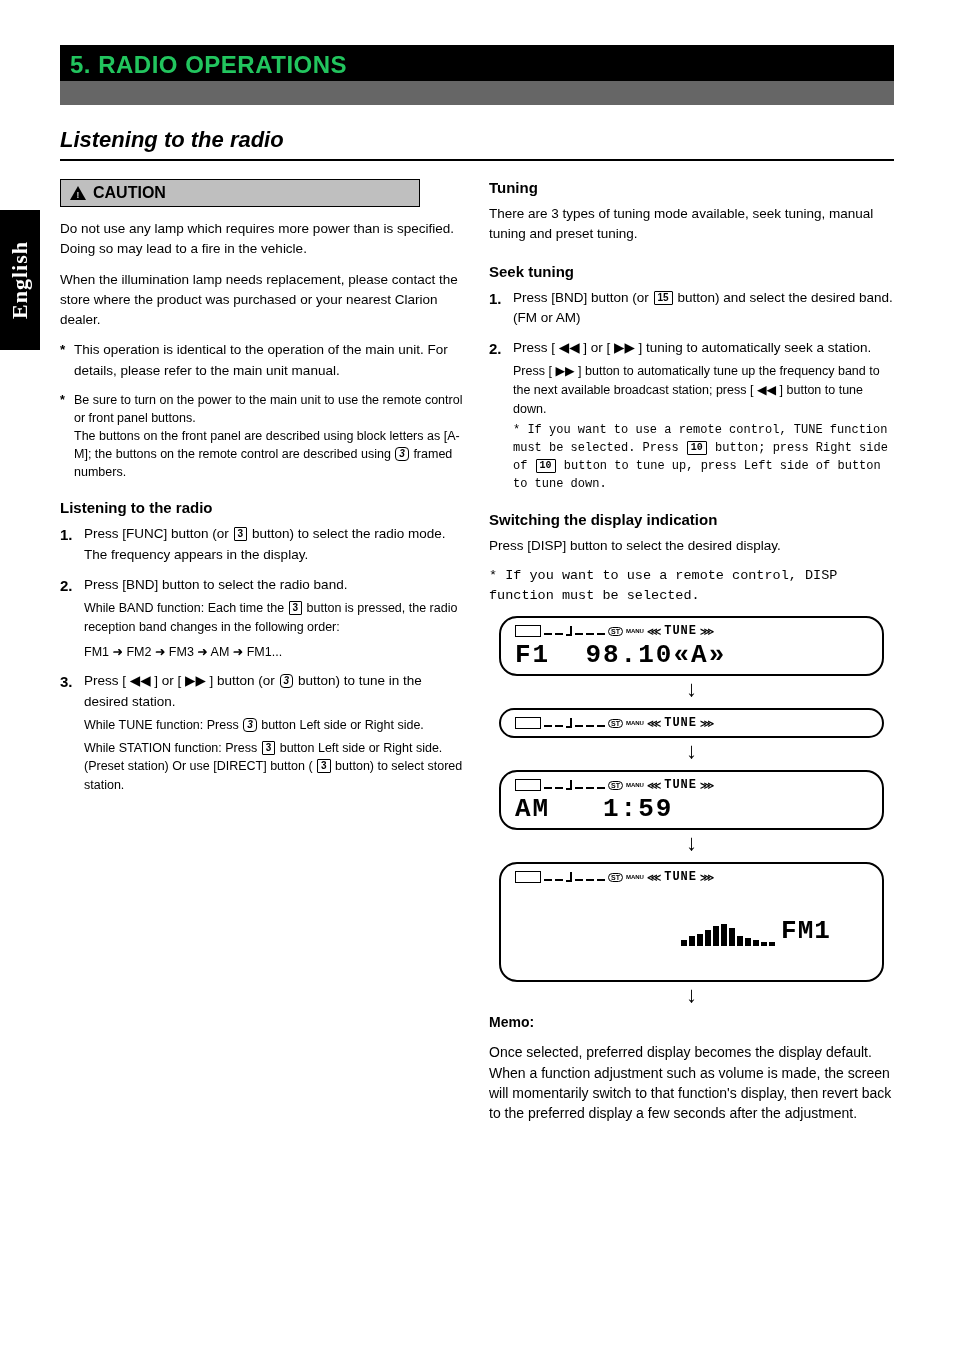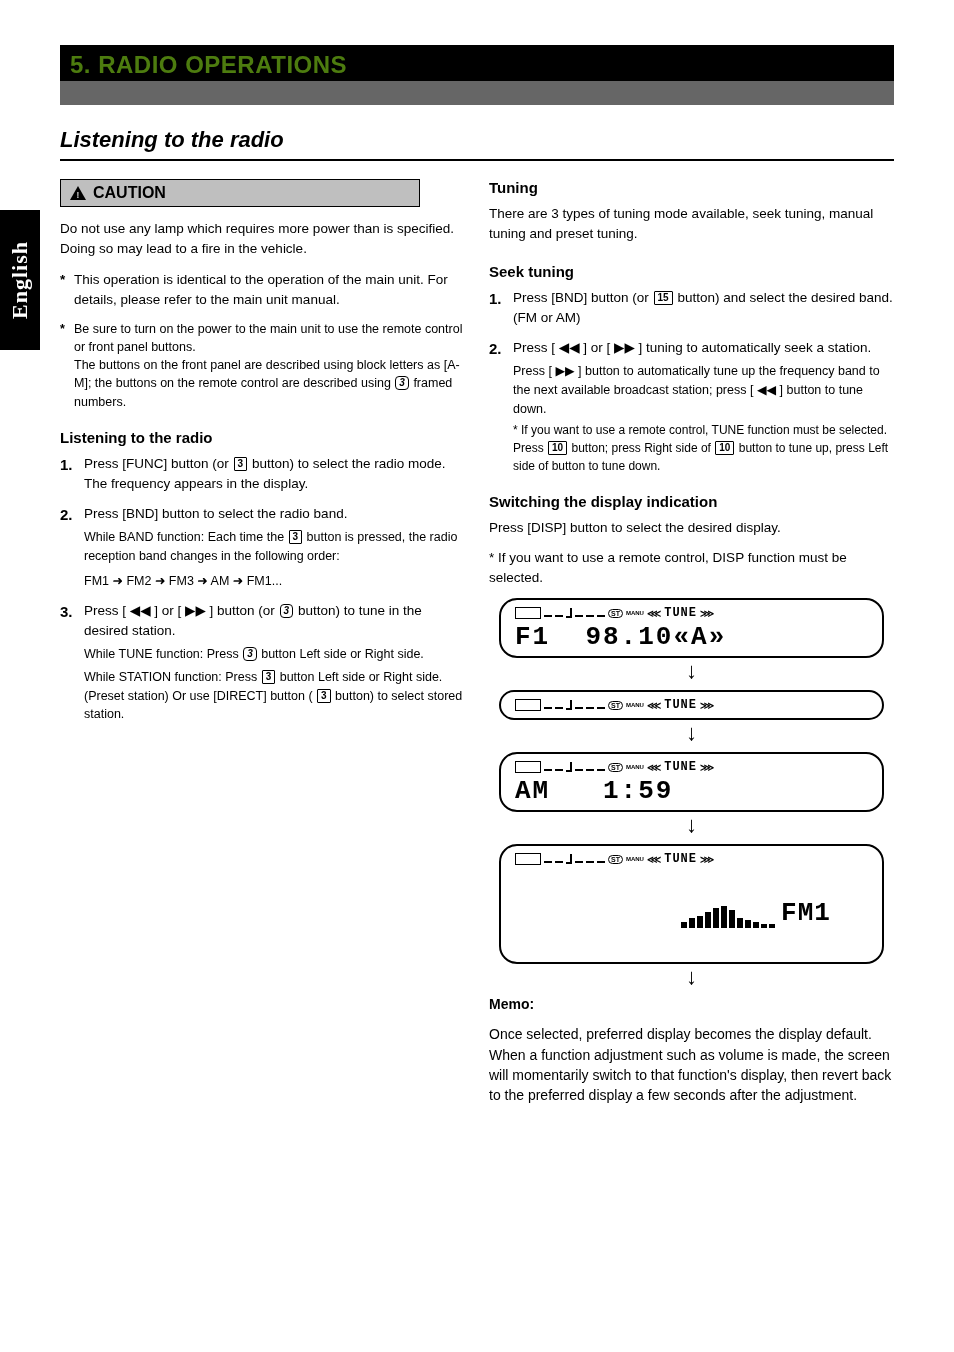--- a/index.html
+++ b/index.html
@@ -1,18 +1,18 @@
 <!DOCTYPE html>
 <html><head>
 <meta charset="utf-8">
 <style>
   * { box-sizing: border-box; margin: 0; padding: 0; }
   body { font-family: Arial, Helvetica, sans-serif; background: #fff; color: #000; width: 954px; }
   .page { position: relative; width: 954px; padding: 45px 60px 40px 60px; }
-  .header-bar { background: #000; color: #4d7c0f; padding: 6px 10px 2px 10px; margin-bottom: 0; }
+  .header-bar { background: #000; color: #22c55e; padding: 6px 10px 2px 10px; margin-bottom: 0; }
   .header-bar h1 { font-size: 24px; font-weight: 900; letter-spacing: 0.5px; }
   .subheader-bar { background: #666; height: 24px; margin-bottom: 22px; }
   .section-title { font-size: 22px; font-style: italic; font-weight: 900; margin-bottom: 6px; }
   .section-rule { border: none; border-top: 2px solid #000; margin-bottom: 18px; }
 
   .caution-box { display: flex; align-items: center; gap: 6px; border: 1px solid #000; background: #bfbfbf; padding: 4px 8px; width: 360px; margin-bottom: 12px; }
   .caution-box .tri { width: 18px; height: 16px; }
   .caution-box .label { font-weight: 900; font-size: 16px; }
 
   .lang-tab { position: absolute; left: 0; top: 210px; width: 40px; height: 140px; background: #000; color: #fff; display: flex; align-items: center; justify-content: center; }
@@ -23,21 +23,21 @@
   .col p, .col li { font-size: 13.5px; line-height: 1.5; }
   .col p { margin-bottom: 10px; }
   .col h3 { font-size: 15px; font-weight: 900; margin-top: 18px; margin-bottom: 8px; }
 
   .inline-key { display: inline-block; border: 1.5px solid #000; padding: 0 3px; font-size: 10px; font-weight: 700; line-height: 1.2; border-radius: 1px; vertical-align: 1px; margin: 0 1px; }
   .inline-key.italic { font-style: italic; border-radius: 4px; }
 
   .step-list { list-style: none; padding-left: 0; }
   .step-list > li { padding-left: 24px; position: relative; margin-bottom: 10px; }
   .step-list > li .num { position: absolute; left: 0; top: 0; font-weight: 900; font-size: 15px; }
-  .step-note { font-size: 12px; margin-left: 0; margin-top: 2px; }
+  .step-note { font-size: 12px; margin-left: 0; margin-top: 2px; font-family: Liberation Mono, monospace; }
   .step-sub { font-size: 12.5px; margin-top: 4px; }
 
   .asterisk-note { font-size: 12.5px; line-height: 1.45; padding-left: 14px; position: relative; margin-bottom: 12px; }
   .asterisk-note::before { content: "*"; position: absolute; left: 0; top: 0; font-weight: 900; }
 
   .lcd { border: 2px solid #000; border-radius: 18px; padding: 6px 14px 4px 14px; margin: 6px 10px 0 10px; background: #fff; }
   .lcd-top { display: flex; align-items: center; gap: 3px; font-size: 9px; font-weight: 700; margin-bottom: 2px; }
   .lcd-top .seg { border-bottom: 2px solid #000; width: 8px; height: 8px; display: inline-block; }
   .lcd-top .seg.t { border-bottom: 2px solid #000; border-right: 2px solid #000; width: 6px; height: 10px; }
   .lcd-top .box { border: 1.5px solid #000; width: 26px; height: 12px; display: inline-block; }
@@ -77,20 +77,21 @@
     <div class="col">
       <div class="caution-box">
         <svg class="tri" viewBox="0 0 20 18">
             <polygon points="10,1 19,17 1,17" fill="#000"></polygon>
             <text x="10" y="15" text-anchor="middle" font-size="11" fill="#bfbfbf" font-weight="900">!</text>
           </svg>
         <span class="label">CAUTION</span>
       </div>
 
       <p>Do not use any lamp which requires more power than is specified. Doing so may lead to a fire in the vehicle.</p>
+      <p>When the illumination lamp needs replacement, please contact the store where the product was purchased or your nearest Clarion dealer.</p>
 
       <p class="asterisk-note">This operation is identical to the operation of the main unit. For details, please refer to the main unit manual.</p>
 
       <div class="asterisk-note">
         <span>Be sure to turn on the power to the main unit to use the remote control or front panel buttons.</span><br>
         <span>The buttons on the front panel are described using block letters as [A-M]; the buttons on the remote control are described using </span>
         <span class="inline-key italic">3</span>
         <span> framed numbers.</span>
       </div>
 

